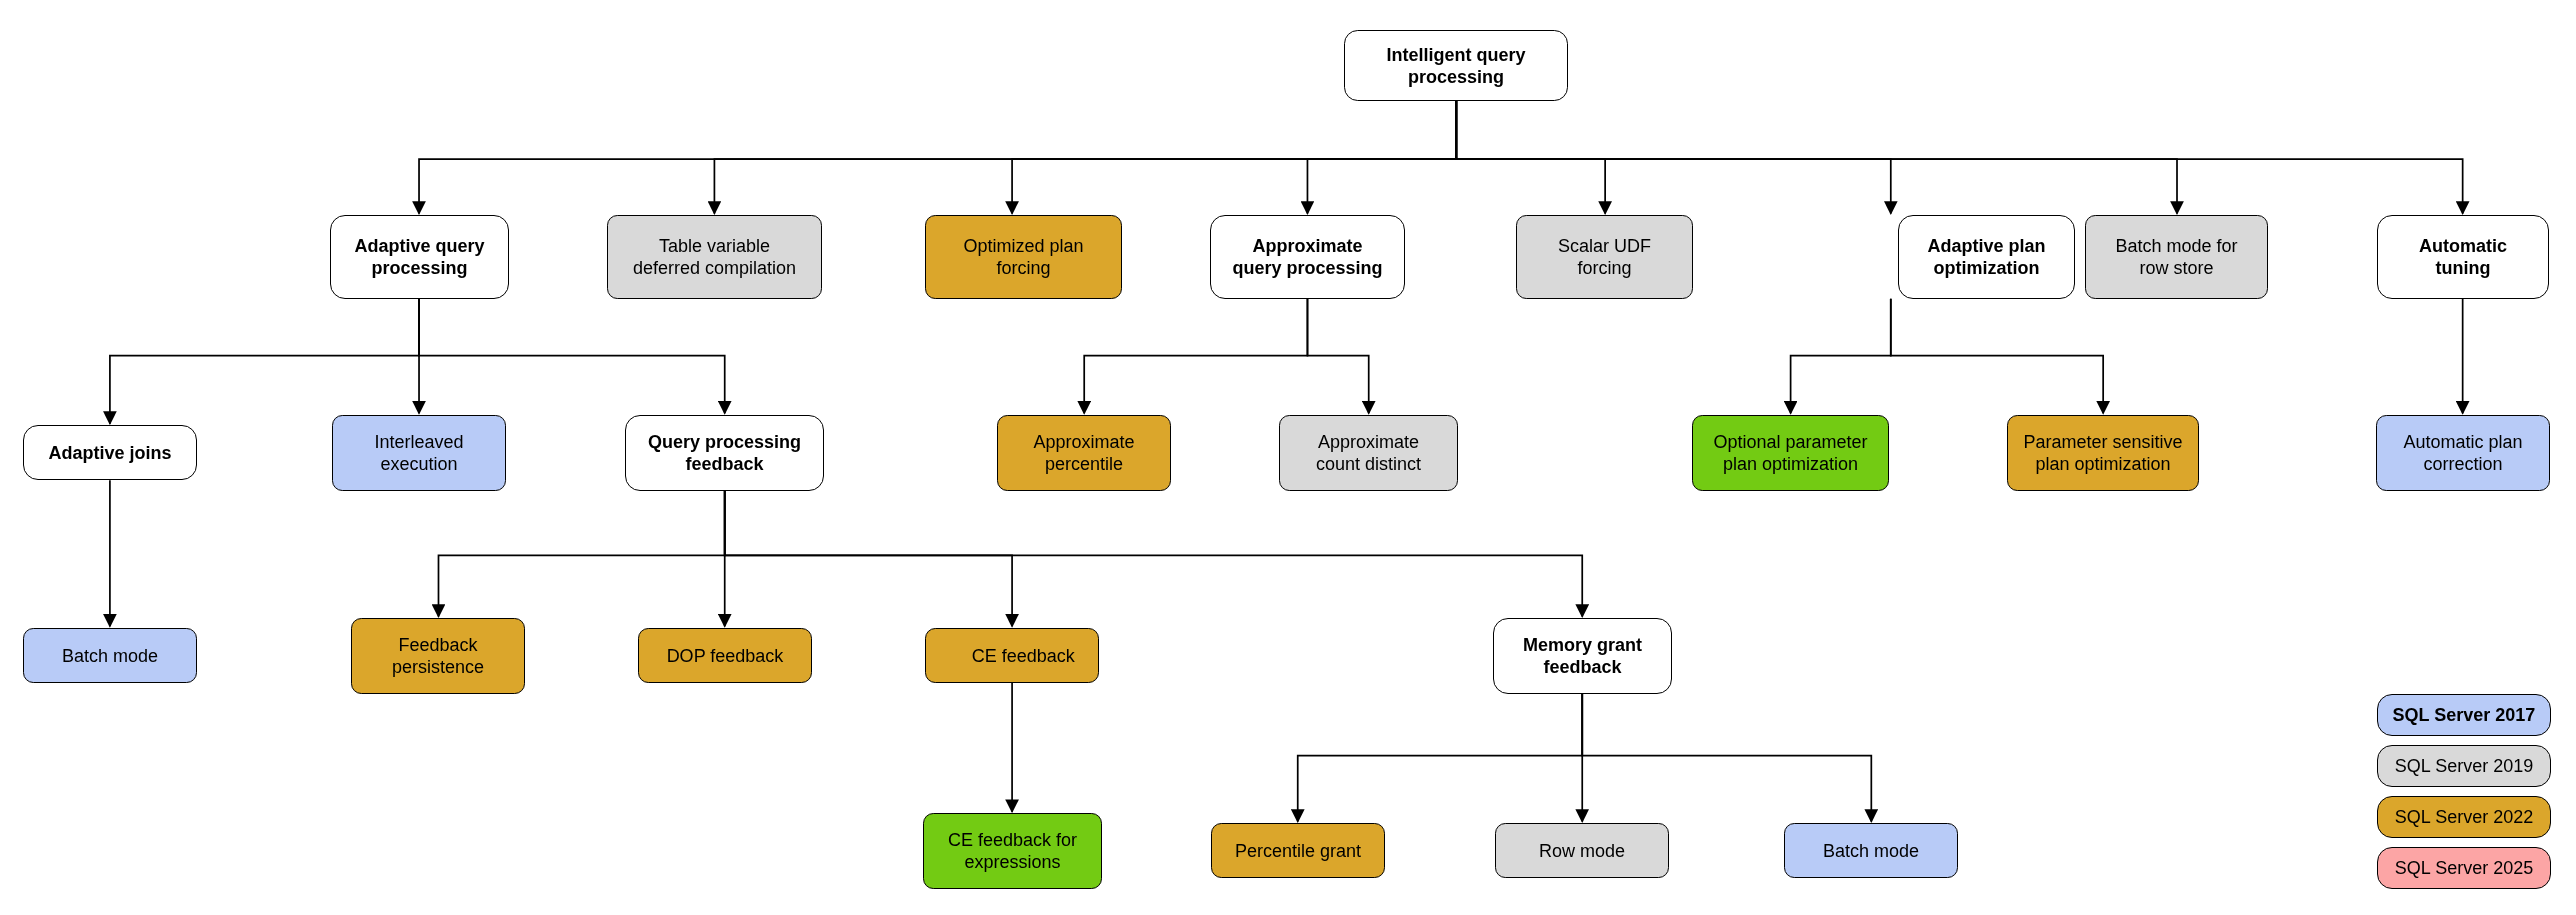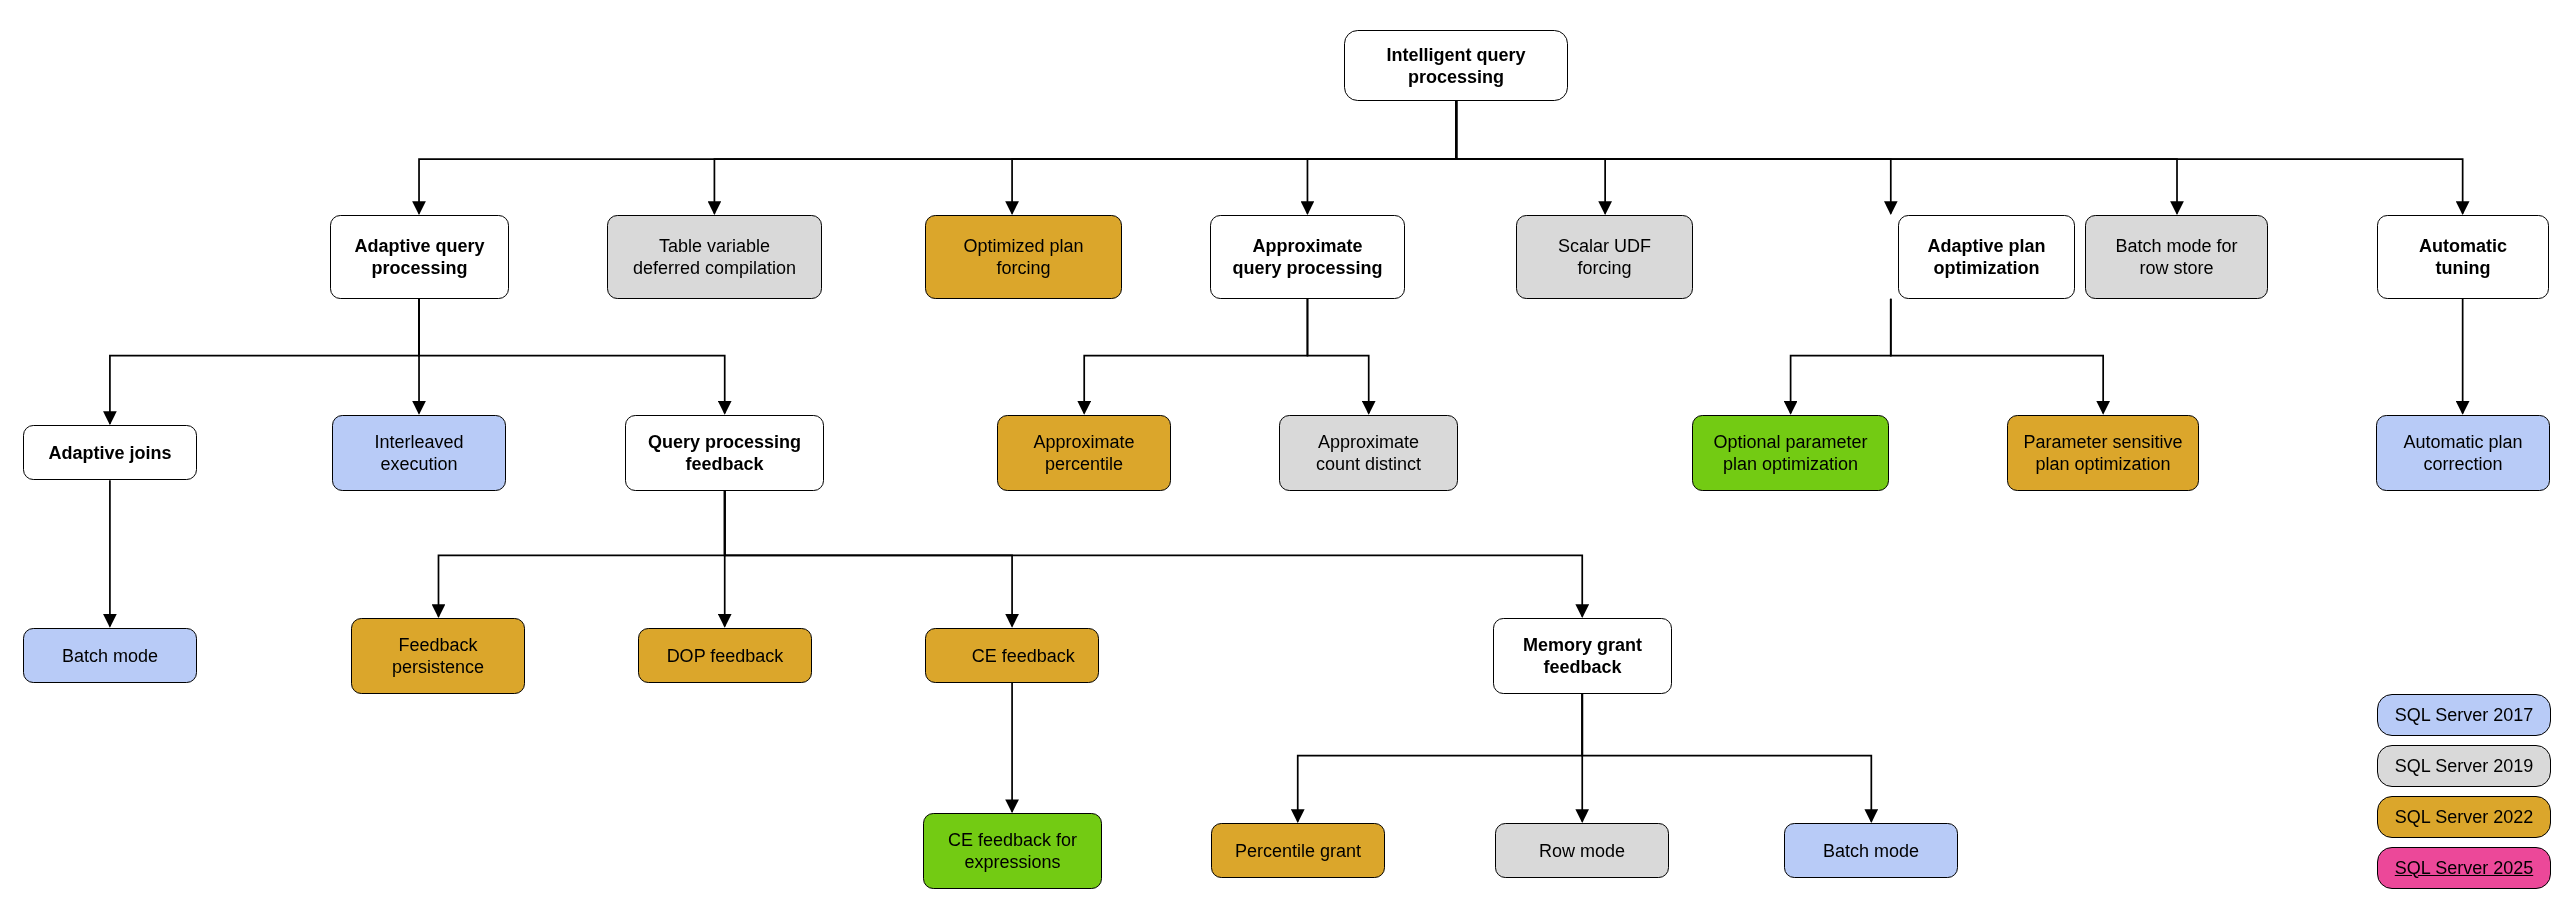--- a/index.html
+++ b/index.html
@@ -24,21 +24,21 @@
     text-align: center;
     box-sizing: border-box;
     border: 1.7px solid #000000;
     border-radius: 10.3px;
     color: #000000;
     font-size: 18px;
     line-height: 22px;
     white-space: pre-line;
     padding: 0 4.6px;
   }
-  .node.bold { font-weight: 700; }
+  .node.bold { font-weight: 700; border-radius: 15px; }
   .node.root { border-radius: 13.7px; }
   .legend-pill {
     position: absolute;
     display: flex;
     align-items: center;
     justify-content: center;
     box-sizing: border-box;
     border: 1.7px solid #000000;
     border-radius: 15px;
     color: #000000;
@@ -125,27 +125,27 @@
       <div class="node" style="left: 925px; top: 628px; width: 174px; height: 55px; background: rgb(219, 166, 43); padding-left: 27px;"><span>CE feedback</span></div>
       <div class="node bold" style="left: 1493px; top: 618px; width: 179px; height: 76px; background: rgb(255, 255, 255);"><span>Memory grant
 feedback</span></div>
       <div class="node" style="left: 923px; top: 813px; width: 179px; height: 76px; background: rgb(115, 203, 19);"><span>CE feedback for
 expressions</span></div>
       <div class="node" style="left: 1211px; top: 823px; width: 174px; height: 55px; background: rgb(219, 166, 43);"><span>Percentile grant</span></div>
       <div class="node" style="left: 1495px; top: 823px; width: 174px; height: 55px; background: rgb(217, 217, 217);"><span>Row mode</span></div>
       <div class="node" style="left: 1784px; top: 823px; width: 174px; height: 55px; background: rgb(184, 203, 247);"><span>Batch mode</span></div>
     </div>
   <div id="legend-layer">
-      <div class="legend-pill" style="left: 2377px; top: 694px; width: 174px; height: 42px; background: rgb(184, 203, 247);">
+      <div class="legend-pill" style="left: 2377px; top: 694px; width: 174px; height: 42px; background: rgb(184, 203, 247); font-weight: bold;">
         <span>SQL Server 2017</span>
       </div>
       <div class="legend-pill" style="left: 2377px; top: 745px; width: 174px; height: 42px; background: rgb(217, 217, 217);">
         <span>SQL Server 2019</span>
       </div>
       <div class="legend-pill" style="left: 2377px; top: 796px; width: 174px; height: 42px; background: rgb(219, 166, 43);">
         <span>SQL Server 2022</span>
       </div>
-      <div class="legend-pill" style="left: 2377px; top: 847px; width: 174px; height: 42px; background: #ec4899; text-decoration: underline;">
+      <div class="legend-pill" style="left: 2377px; top: 847px; width: 174px; height: 42px; background: #fca5a5;">
         <span>SQL Server 2025</span>
       </div>
     </div>
 </div>
 
 
 </body></html>

